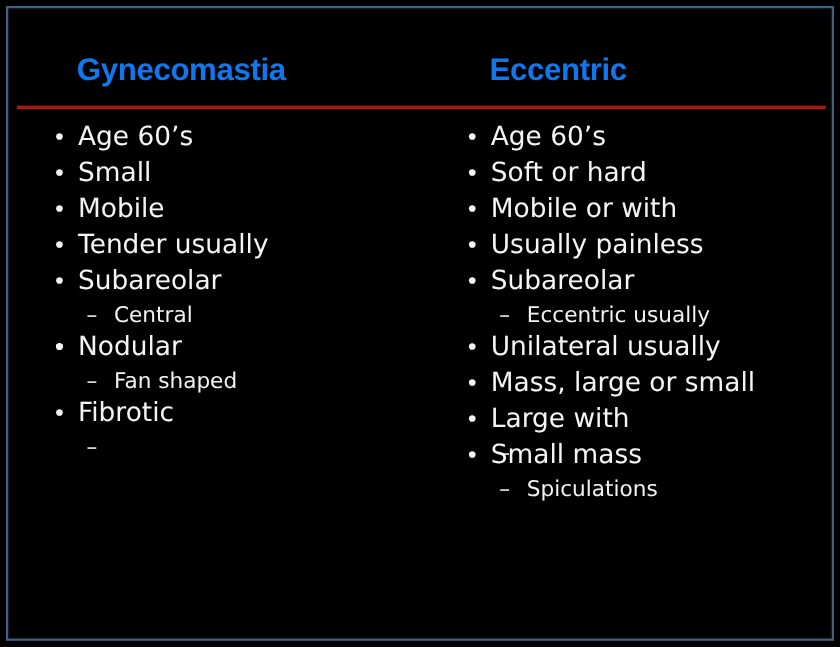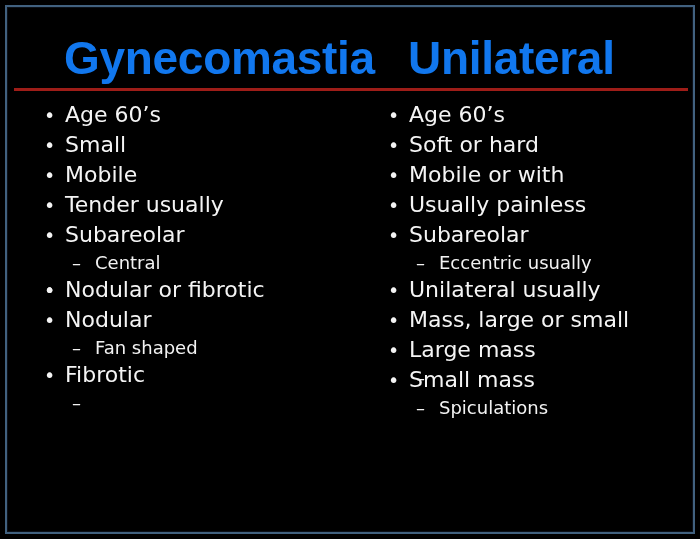--- a/index.html
+++ b/index.html
@@ -51,21 +51,21 @@
     left: 0;
     top: 34px;
     width: 700px;
     height: 52px;
   }
   .title {
     position: absolute;
     top: 0;
     font-family: "Liberation Sans", sans-serif;
     font-weight: bold;
-    font-size: 46px;
+    font-size: 26px;
     line-height: 48px;
     color: #1177ee;
     white-space: nowrap;
     letter-spacing: -0.3px;
   }
   #title-left  { left: 64px; }
   #title-right { left: 408px; }
 
   
   #divider {
@@ -142,53 +142,53 @@
 </head>
 <body>
 
 <div id="slide">
 
   <div id="frame"></div>
   <div id="frame-inner"></div>
 
   <div id="titles">
     <div class="title" id="title-left">Gynecomastia</div>
-    <div class="title" id="title-right">Unilateral</div>
+    <div class="title" id="title-right">Eccentric</div>
   </div>
 
   <div id="divider"></div>
 
   <div id="columns">
     <div class="column" id="col-left">
       <ul class="level1" id="list-left">
           <li class="item1"><span class="bullet1">•</span><span class="label">Age 60’s</span></li>
           <li class="item1"><span class="bullet1">•</span><span class="label">Small</span></li>
           <li class="item1"><span class="bullet1">•</span><span class="label">Mobile</span></li>
           <li class="item1"><span class="bullet1">•</span><span class="label">Tender usually</span></li>
           <li class="item1"><span class="bullet1">•</span><span class="label">Subareolar</span></li>
           <li class="item2"><span class="bullet2">–</span><span class="label">Central</span></li>
           <li class="item1"><span class="bullet1">•</span></li>
-          <li class="item1"><span class="bullet1">•</span><span class="label">Nodular or fibrotic</span></li>
+          <li class="item1"><span class="bullet1">•</span></li>
           <li class="item1"><span class="bullet1">•</span><span class="label">Nodular</span></li>
           <li class="item2"><span class="bullet2">–</span><span class="label">Fan shaped</span></li>
           <li class="item1"><span class="bullet1">•</span><span class="label">Fibrotic</span></li>
           <li class="item2 wrap"><span class="bullet2">–</span></li>
         </ul>
     </div>
     <div class="column" id="col-right">
       <ul class="level1" id="list-right">
           <li class="item1"><span class="bullet1">•</span><span class="label">Age 60’s</span></li>
           <li class="item1"><span class="bullet1">•</span><span class="label">Soft or hard</span></li>
           <li class="item1"><span class="bullet1">•</span><span class="label">Mobile or with</span></li>
           <li class="item1"><span class="bullet1">•</span><span class="label">Usually painless</span></li>
           <li class="item1"><span class="bullet1">•</span><span class="label">Subareolar</span></li>
           <li class="item2"><span class="bullet2">–</span><span class="label">Eccentric usually</span></li>
           <li class="item1"><span class="bullet1">•</span><span class="label">Unilateral usually</span></li>
           <li class="item1"><span class="bullet1">•</span><span class="label">Mass, large or small</span></li>
-          <li class="item1"><span class="bullet1">•</span><span class="label">Large mass</span></li>
+          <li class="item1"><span class="bullet1">•</span><span class="label">Large with</span></li>
           <li class="item2"><span class="bullet2">–</span></li>
           <li class="item1"><span class="bullet1">•</span><span class="label">Small mass</span></li>
           <li class="item2"><span class="bullet2">–</span><span class="label">Spiculations</span></li>
         </ul>
     </div>
   </div>
 
 </div>
 
 </body></html>

